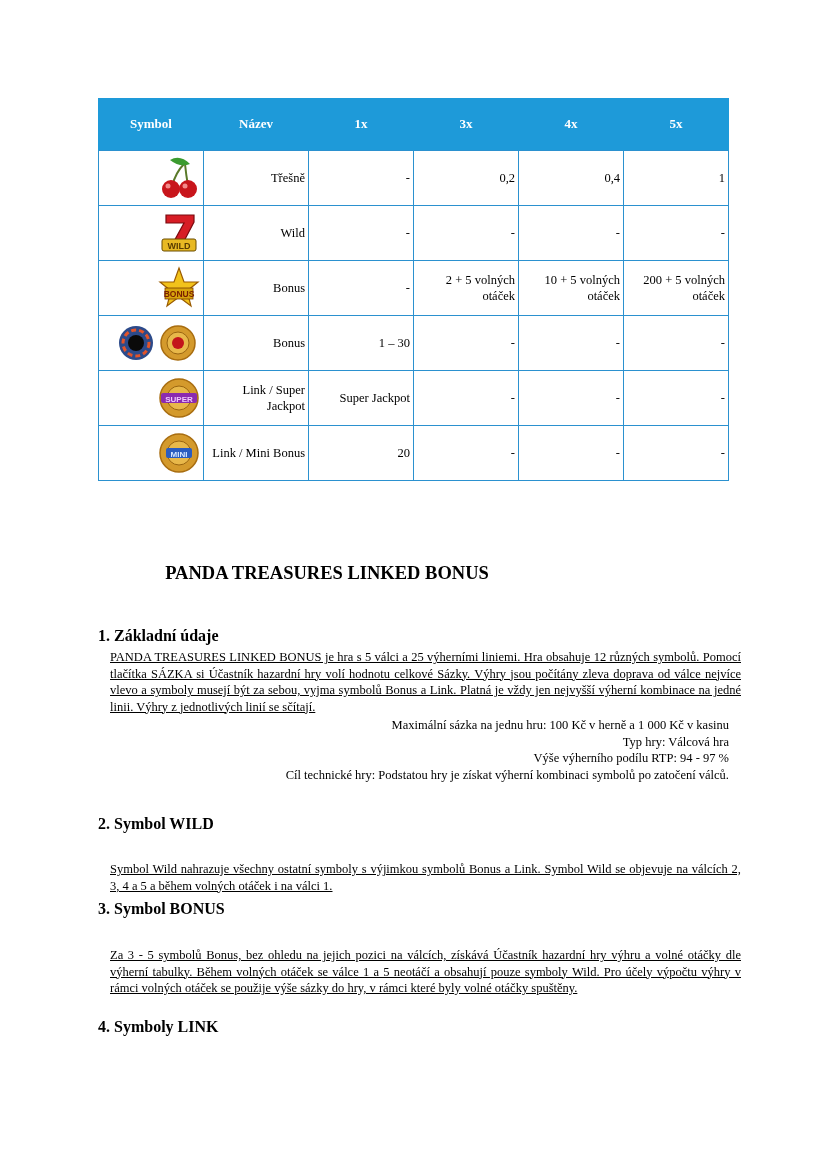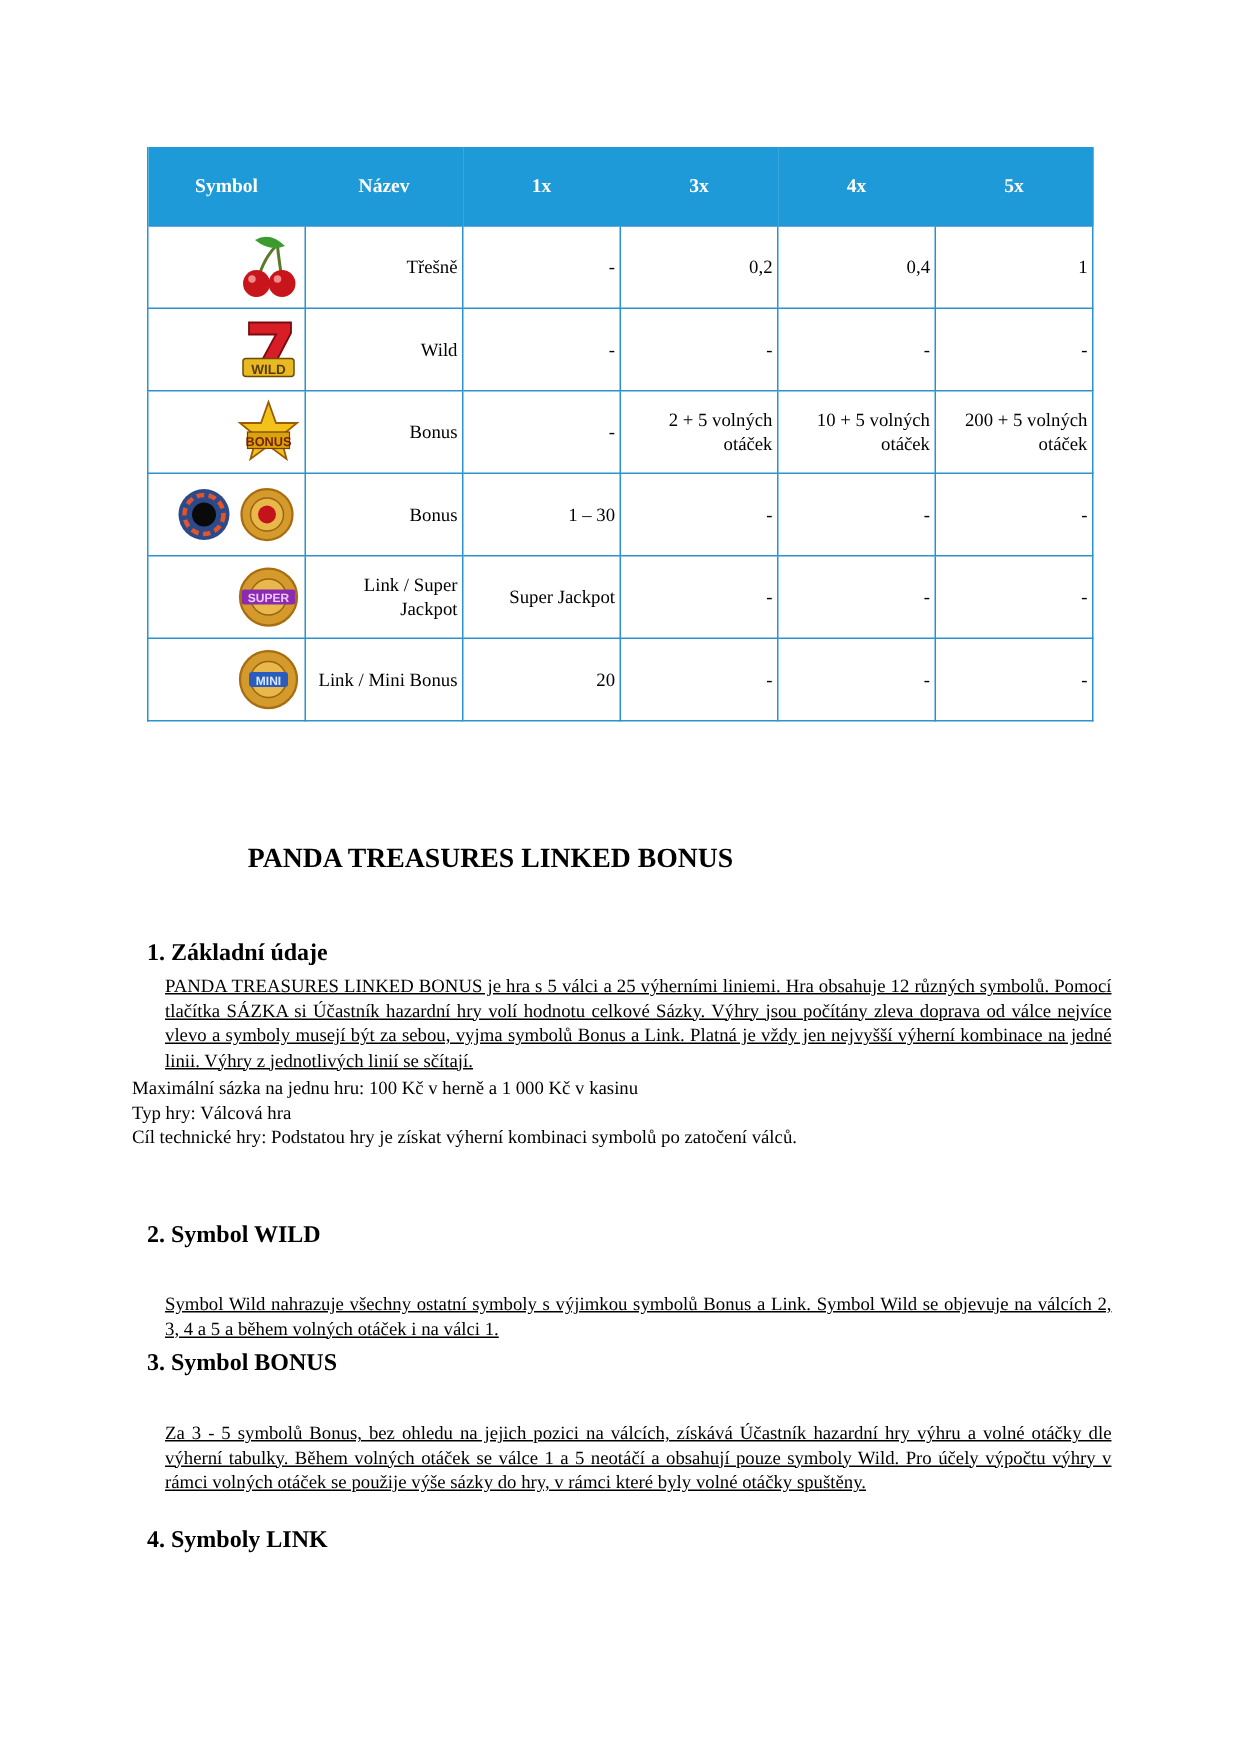--- a/index.html
+++ b/index.html
@@ -11,21 +11,21 @@
       padding: 12px; text-align: center; border-left: 1px solid #1e9ad9; border-right: 1px solid #1e9ad9; font-size: 13px; }
     .paytable td { border: 1px solid #2b91cf; height: 54px; text-align: right; vertical-align: middle;
       padding: 0 3px; line-height: 16px; }
     .paytable col { width: 105px; }
     .sym { display: inline-block; vertical-align: middle; }
     .title { position: absolute; left: 0; width: 654px; top: 563px; text-align: center;
       font-size: 18.5px; font-weight: bold; margin: 0; }
     h2 { position: absolute; left: 98px; margin: 0; font-size: 16px; font-weight: bold; font-family: Liberation Serif, serif; }
     p.body { position: absolute; left: 98px; width: 631px; margin: 12px; font-size: 12.5px;
       line-height: 16.5px; text-align: justify; text-decoration: underline; }
-    .lines { position: absolute; left: 88px; width: 631px; font-size: 12.5px; line-height: 16.5px; }
+    .lines { position: absolute; left: 98px; width: 631px; font-size: 12.5px; line-height: 16.5px; text-align: right; }
     .lines div { margin: 0; }
   </style>
 </head>
 <body>
 
 <table class="paytable">
   <colgroup>
       <col>
       <col>
       <col>
@@ -140,20 +140,21 @@
   </tbody>
 </table>
 
 <h1 class="title">PANDA TREASURES LINKED BONUS</h1>
 
 <h2 style="top:627px">1. Základní údaje</h2>
 <p class="body" style="top:637px">PANDA TREASURES LINKED BONUS je hra s 5 válci a 25 výherními liniemi. Hra obsahuje 12 různých symbolů. Pomocí tlačítka SÁZKA si Účastník hazardní hry volí hodnotu celkové Sázky. Výhry jsou počítány zleva doprava od válce nejvíce vlevo a symboly musejí být za sebou, vyjma symbolů Bonus a Link. Platná je vždy jen nejvyšší výherní kombinace na jedné linii. Výhry z jednotlivých linií se sčítají.</p>
 <div class="lines" style="top:717px">
   <div>Maximální sázka na jednu hru: 100 Kč v herně a 1 000 Kč v kasinu</div>
   <div>Typ hry: Válcová hra</div>
+  <div>Výše výherního podílu RTP: 94 - 97 %</div>
   <div>Cíl technické hry: Podstatou hry je získat výherní kombinaci symbolů po zatočení válců.</div>
 </div>
 
 <h2 style="top:815px">2. Symbol WILD</h2>
 <p class="body" style="top:849px">Symbol Wild nahrazuje všechny ostatní symboly s výjimkou symbolů Bonus a Link. Symbol Wild se objevuje na válcích 2, 3, 4 a 5 a během volných otáček i na válci 1.</p>
 
 <h2 style="top:900px">3. Symbol BONUS</h2>
 <p class="body" style="top:935px">Za 3 - 5 symbolů Bonus, bez ohledu na jejich pozici na válcích, získává Účastník hazardní hry výhru a volné otáčky dle výherní tabulky. Během volných otáček se válce 1 a 5 neotáčí a obsahují pouze symboly Wild. Pro účely výpočtu výhry v rámci volných otáček se použije výše sázky do hry, v rámci které byly volné otáčky spuštěny.</p>
 
 <h2 style="top:1018px">4. Symboly LINK</h2>

